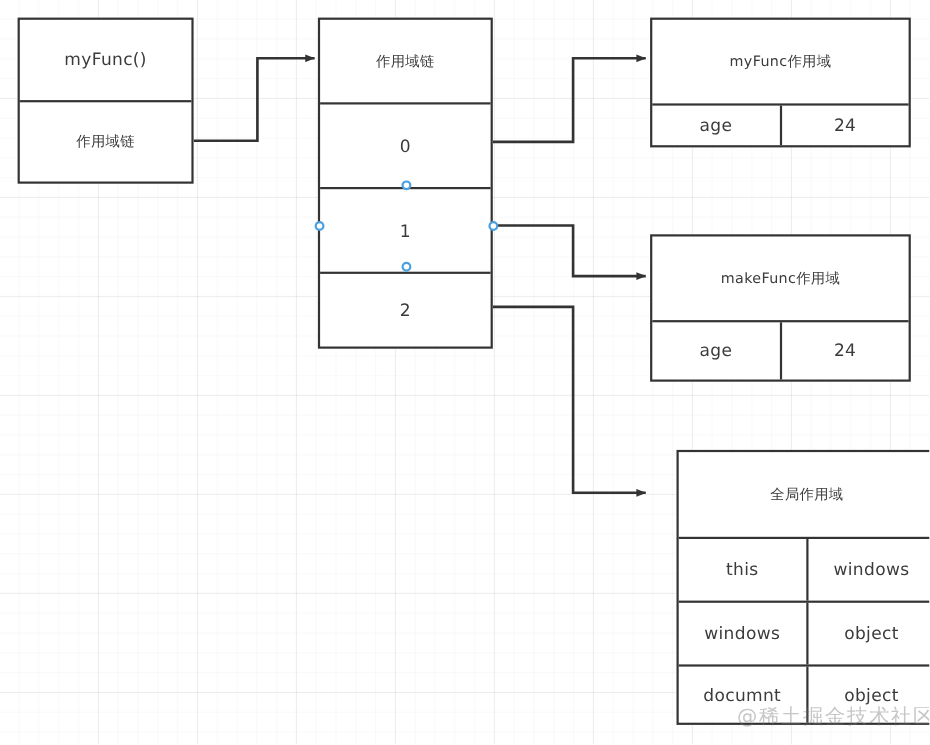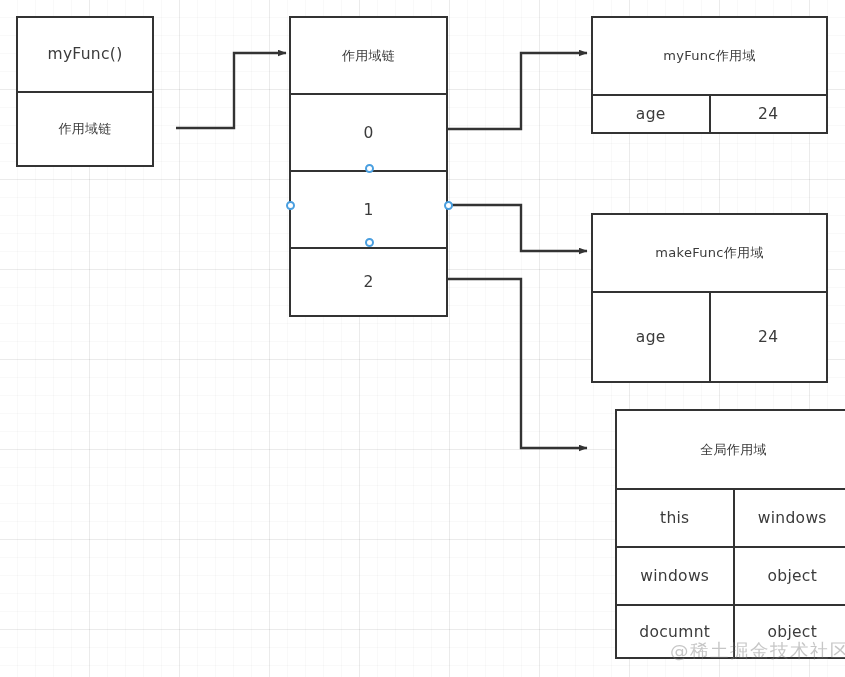--- a/index.html
+++ b/index.html
@@ -104,21 +104,21 @@
 
     <g>
       <path d="M448,205 L521,205 L521,251 L587,251" fill="none" stroke="#333333" stroke-width="2.4" stroke-linejoin="miter" marker-end="url(#arrowhead)"></path>
     </g>
 
     <g>
       <path d="M448,279 L521,279 L521,448 L587,448" fill="none" stroke="#333333" stroke-width="2.4" stroke-linejoin="miter" marker-end="url(#arrowhead)"></path>
     </g>
   </svg>
 
-  <div class="node" style="left:16px; top:16px; width:138px; height:151px;">
+  <div class="node" style="left:16px; top:16px; width:160px; height:151px;">
     <div class="cellrow">
       <div class="cell">myFunc()</div>
     </div>
     <div class="cellrow divider-h">
       <div class="cell cjk">作用域链</div>
     </div>
   </div>
 
   <div class="node" style="left:289px; top:16px; width:159px; height:301px;">
     <div class="cellrow" style="flex:0 0 75px;">
@@ -143,21 +143,21 @@
   <div class="node" style="left:591px; top:16px; width:237px; height:118px;">
     <div class="cellrow" style="flex:0 0 76px;">
       <div class="cell cjk">myFunc作用域</div>
     </div>
     <div class="cellrow divider-h">
       <div class="cell">age</div>
       <div class="cell divider-v">24</div>
     </div>
   </div>
 
-  <div class="node" style="left:591px; top:213px; width:237px; height:170px;">
+  <div class="node" style="left:591px; top:213px; width:237px; height:134px;">
     <div class="cellrow" style="flex:0 0 76px;">
       <div class="cell cjk">makeFunc作用域</div>
     </div>
     <div class="cellrow divider-h">
       <div class="cell">age</div>
       <div class="cell divider-v">24</div>
     </div>
   </div>
 
   <div class="node" style="left:591px; top:409px; width:237px; height:250px;margin-left:24px;">

